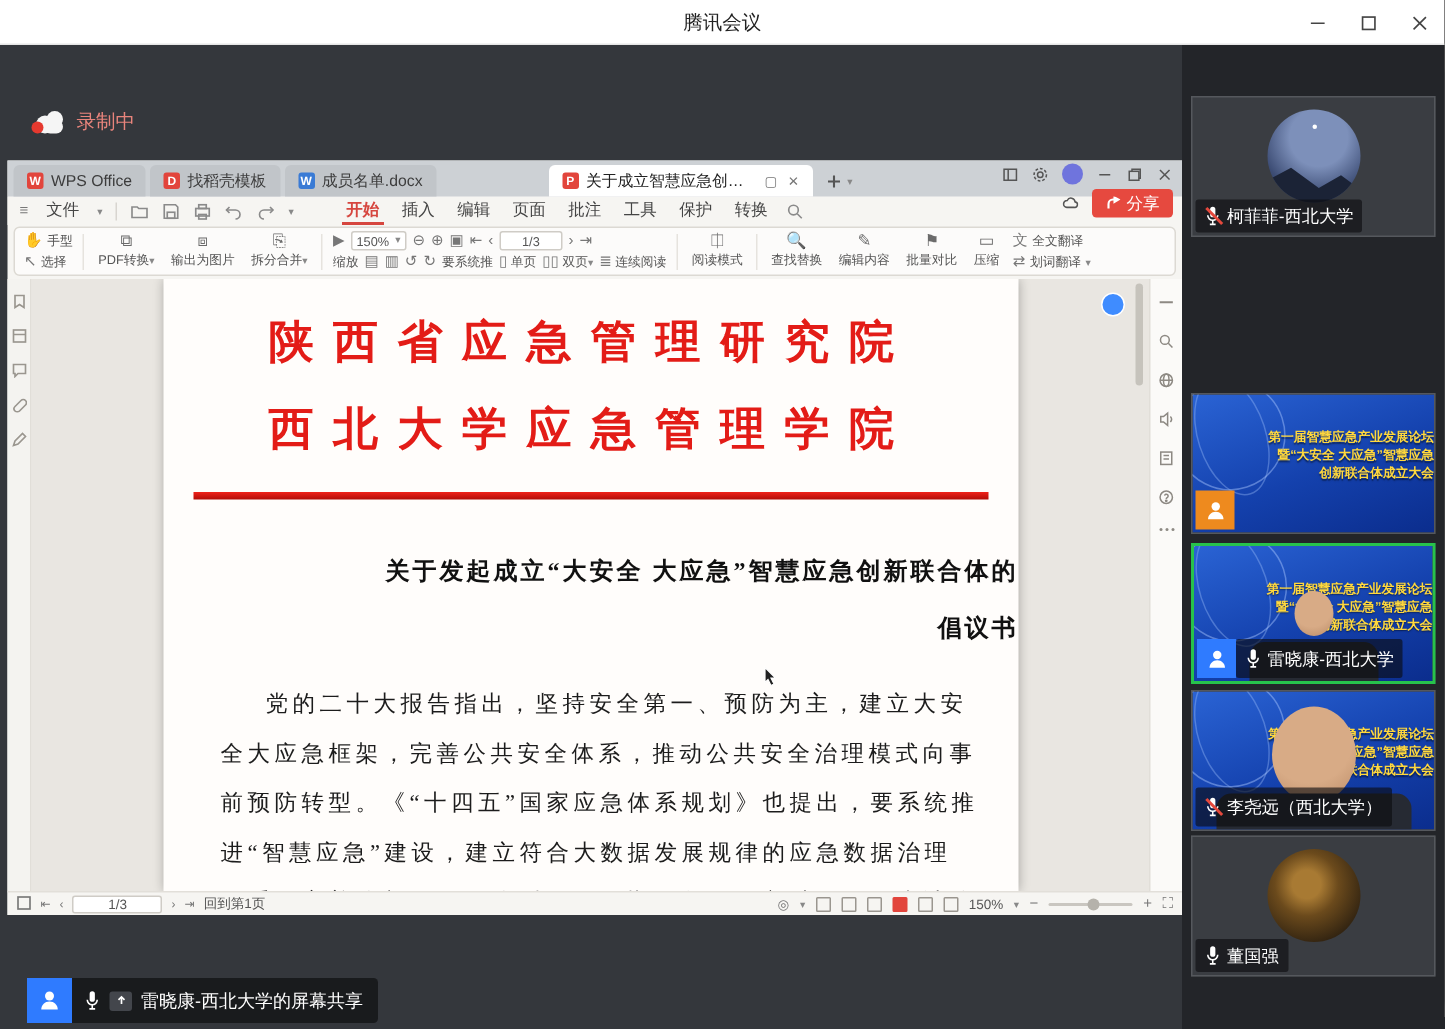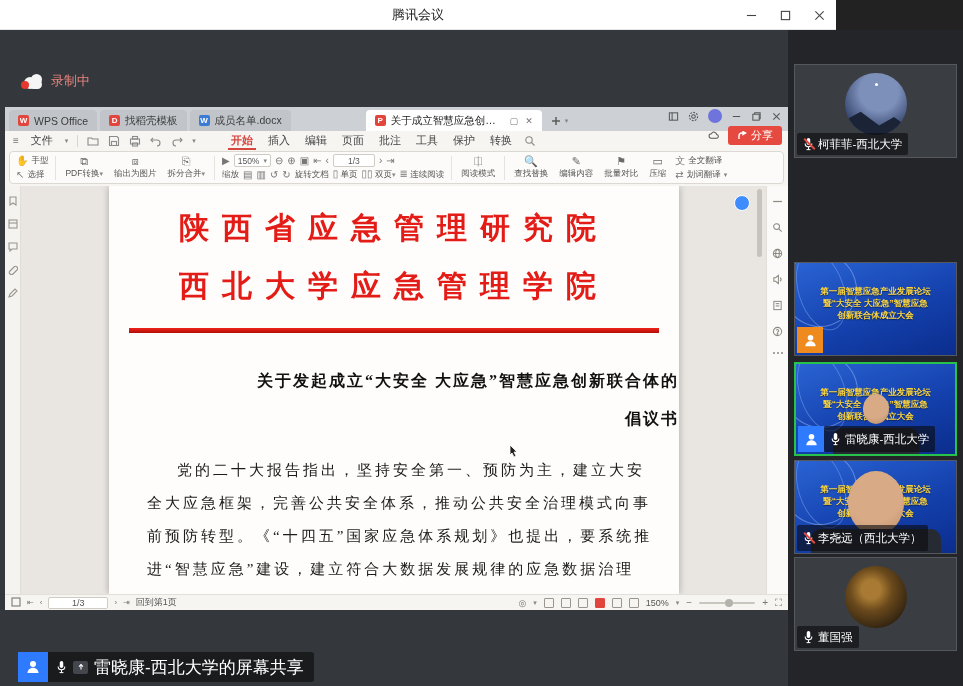--- a/index.html
+++ b/index.html
@@ -1,20 +1,20 @@
 <!DOCTYPE html>
 <html><head>
 <meta charset="utf-8">
 <style>
   * { margin:0; padding:0; box-sizing:border-box; }
   html,body { width:963px; height:686px; overflow:hidden; background:#222; }
   #app { position:relative; width:963px; height:686px; font-family:"Liberation Sans",sans-serif; }
 
   
-  .titlebar { position:absolute; left:0; top:0; width:836px; height:30px; background:#fff; border-bottom:1px solid #e6e6e6; }
+  .titlebar { position:absolute; left:0; top:0; width:963px; height:30px; background:#fff; border-bottom:1px solid #e6e6e6; }
   .titlebar .title { position:absolute; left:0; right:0; top:0; height:30px; line-height:30px; text-align:center; font-size:13px; color:#222; }
   .win-controls { position:absolute; right:0; top:0; height:30px; display:flex; }
   .win-btn { width:34px; height:30px; display:flex; align-items:center; justify-content:center; color:#333; }
   .win-btn svg { width:11px; height:11px; stroke:#444; stroke-width:1.2; fill:none; }
 
   
   .main { position:absolute; left:0; top:30px; width:963px; height:656px; background:#2c2e33;border-radius:19px; }
   .share-area { position:absolute; left:0; top:0; width:788px; height:656px; background:#34373c; }
 
   .recording { position:absolute; left:20px; top:42px; display:flex; align-items:center; gap:7px; }
@@ -89,41 +89,41 @@
   .sb-right { margin-left:auto; display:flex; align-items:center; gap:7px; }
   .sb-mini { width:10px; height:10px; border:1px solid #9a968f; border-radius:1px; }
   .sb-mini.red { background:#e2453c; border-color:#e2453c; }
   .sb-slider { width:56px; height:2px; background:#c9c6c0; border-radius:1px; position:relative; }
   .sb-slider i { position:absolute; left:26px; top:-3px; width:8px; height:8px; border-radius:50%; background:#b5b2ab; }
 
   
   .share-pill-wrap { position:absolute; left:18px; bottom:4px; display:flex; align-items:stretch; height:30px; }
   .pill-badge { width:30px; height:30px; background:#2f7bff; display:flex; align-items:center; justify-content:center; }
   .pill-body { background:rgba(10,10,12,.62); display:flex; align-items:center; gap:6px; padding:0 10px 0 8px; border-radius:0 3px 3px 0; }
-  .pill-body .txt { color:#fff; font-size:17px; white-space:nowrap; }
+  .pill-body .txt { color:#fff; font-size:12px; white-space:nowrap; }
   .mon-ic { width:15px; height:13px; background:#43464c; border-radius:2px; display:flex; align-items:center; justify-content:center; }
   .mon-ic svg { width:8px; height:8px; stroke:#fff; stroke-width:1.4; fill:none; }
 
   
   .right-panel { position:absolute; left:788px; top:0; width:175px; height:656px; background:#232529; }
   .tile { position:absolute; left:6px; width:163px; height:94px; background:#3a3d42; border:1px solid #55585d; overflow:hidden; }
   .tile.speaking { border:2px solid #27c24c; }
   .t1 { top:34px; } .t2 { top:135px; } .t3 { top:232px; } .t4 { top:332px; } .t5 { top:430px; } .t6 { top:527px; }
 
   .avatar { position:absolute; left:50%; transform:translateX(-50%); top:8px; width:62px; height:62px; border-radius:50%; }
   .av-mountain { background:radial-gradient(circle at 55% 30%, #7d90ba 0 35%, #3c4c74 70%, #22304f 100%); position:relative; overflow:hidden; }
   .av-mountain::after { content:""; position:absolute; left:-6px; bottom:-4px; width:74px; height:34px; background:#1b2336; clip-path:polygon(0 100%,0 55%,30% 20%,55% 60%,75% 35%,100% 75%,100% 100%); }
   .av-mountain::before { content:""; position:absolute; left:30px; top:10px; width:3px; height:3px; border-radius:50%; background:#fff; }
   .av-flower { background:radial-gradient(circle, #b8441f 0 13%, #e8729b 15% 52%, #e9b693 55% 100%); }
   .av-planet { background:radial-gradient(circle at 42% 38%, #a87a33 0 18%, #6b4a1c 40%, #241a0e 85%); }
 
   .vbackdrop { position:absolute; inset:0; background:linear-gradient(160deg,#2a63d4 0%, #1441ad 55%, #0b2d8d 100%); }
   .globe { position:absolute; left:-12px; top:-10px; width:74px; height:74px; border:1px solid rgba(170,200,255,.45); border-radius:50%; transform:rotate(-18deg); }
   .globe::after { content:""; position:absolute; left:14px; top:-4px; width:44px; height:80px; border:1px solid rgba(170,200,255,.35); border-radius:50%; }
-  .bd-text { position:absolute; left:0; right:0; top:22px; text-align:center; font-size:8.5px; font-weight:bold; color:#ffd83d; line-height:12px; text-shadow:0 1px 1px rgba(0,0,0,.5); white-space:nowrap; }
+  .bd-text { position:absolute; left:0; right:0; top:22px; text-align:right; font-size:8.5px; font-weight:bold; color:#ffd83d; line-height:12px; text-shadow:0 1px 1px rgba(0,0,0,.5); white-space:nowrap; }
   .face { position:absolute; border-radius:50%; background:radial-gradient(circle at 45% 35%, #d8ab86 0 55%, #b98a66 100%); }
   .shoulders { position:absolute; background:#262a33; border-radius:10px 10px 0 0; }
   .t4 .face { left:50%; transform:translateX(-50%); top:30px; width:26px; height:30px; }
   .t4 .shoulders { left:50%; transform:translateX(-50%); bottom:0; width:86px; height:26px; }
   .t5 .face { left:50%; transform:translateX(-50%); top:10px; width:56px; height:64px; }
   .t5 .shoulders { left:50%; transform:translateX(-50%); bottom:0; width:130px; height:24px; }
 
   .name-row { position:absolute; left:2px; bottom:2px; display:flex; align-items:stretch; max-width:157px; }
   .role-badge { width:26px; height:26px; display:flex; align-items:center; justify-content:center; flex:0 0 auto; }
   .role-badge.orange { background:#ee8a1e; } .role-badge.blue { background:#2f7bff; }
@@ -318,21 +318,21 @@
               <span class="page-box">1/3</span>
               <span class="gch">›</span>
               <span class="gch">⇥</span>
             </div>
             <div class="tb-row">
               <span>缩放</span>
               <span class="gch">▤</span>
               <span class="gch">▥</span>
               <span class="gch">↺</span>
               <span class="gch">↻</span>
-              <span>旋转文档</span>
+              <span>要系统推</span>
               <span><span class="gch">▯</span> <span>单页</span></span>
               <span><span class="gch">▯▯</span> <span>双页</span><span class="caret">▾</span></span>
               <span><span class="gch">≣</span> <span>连续阅读</span></span>
             </div>
           </div>
           <div class="tb-sep"></div>
           <div class="tb-big">
               <span class="g">⎅</span>
               <span>阅读模式</span>
             </div>

